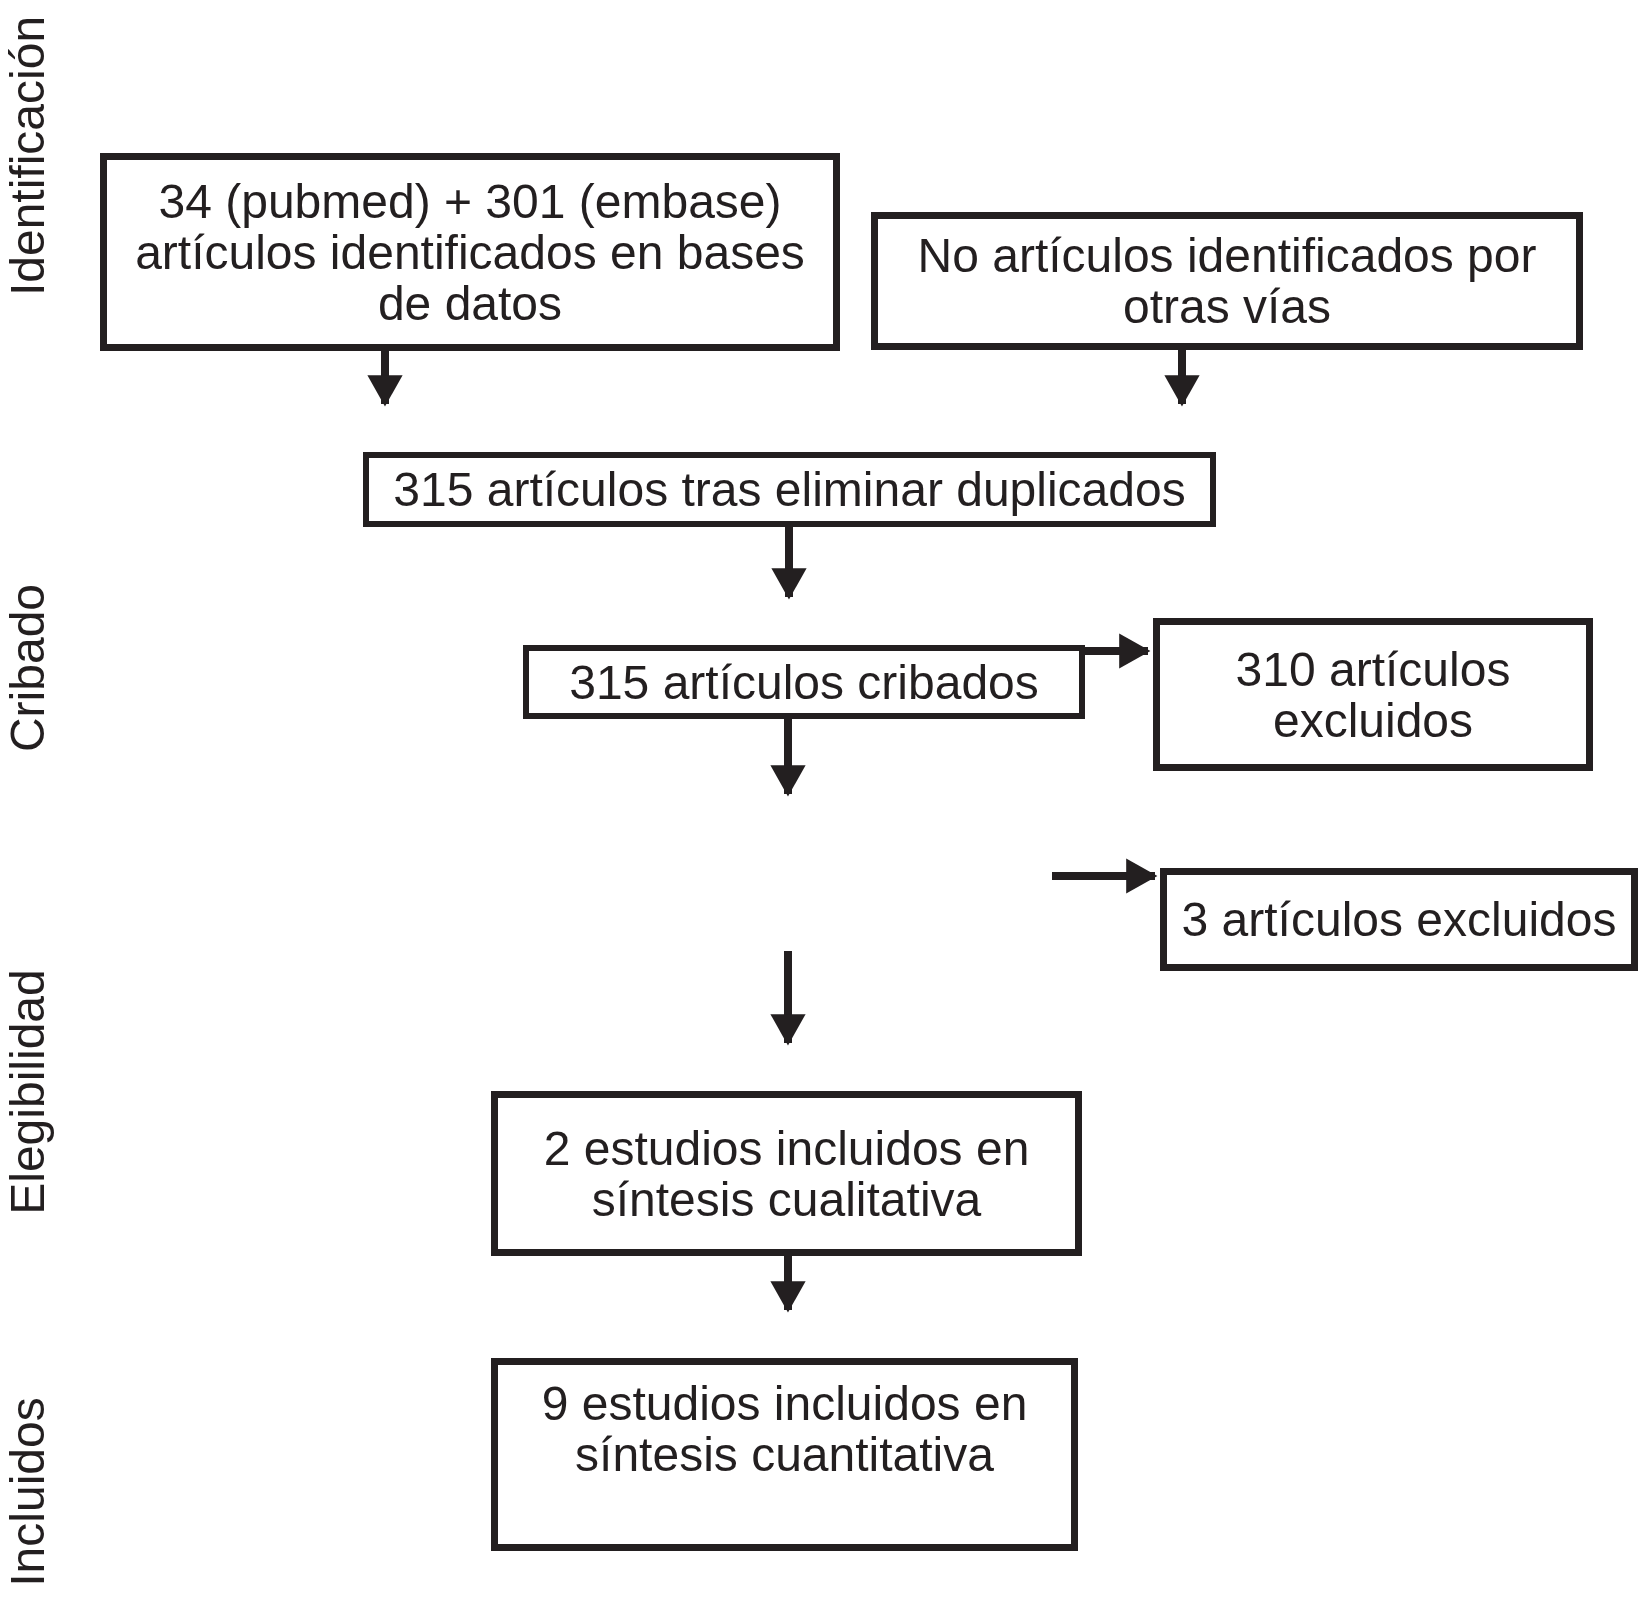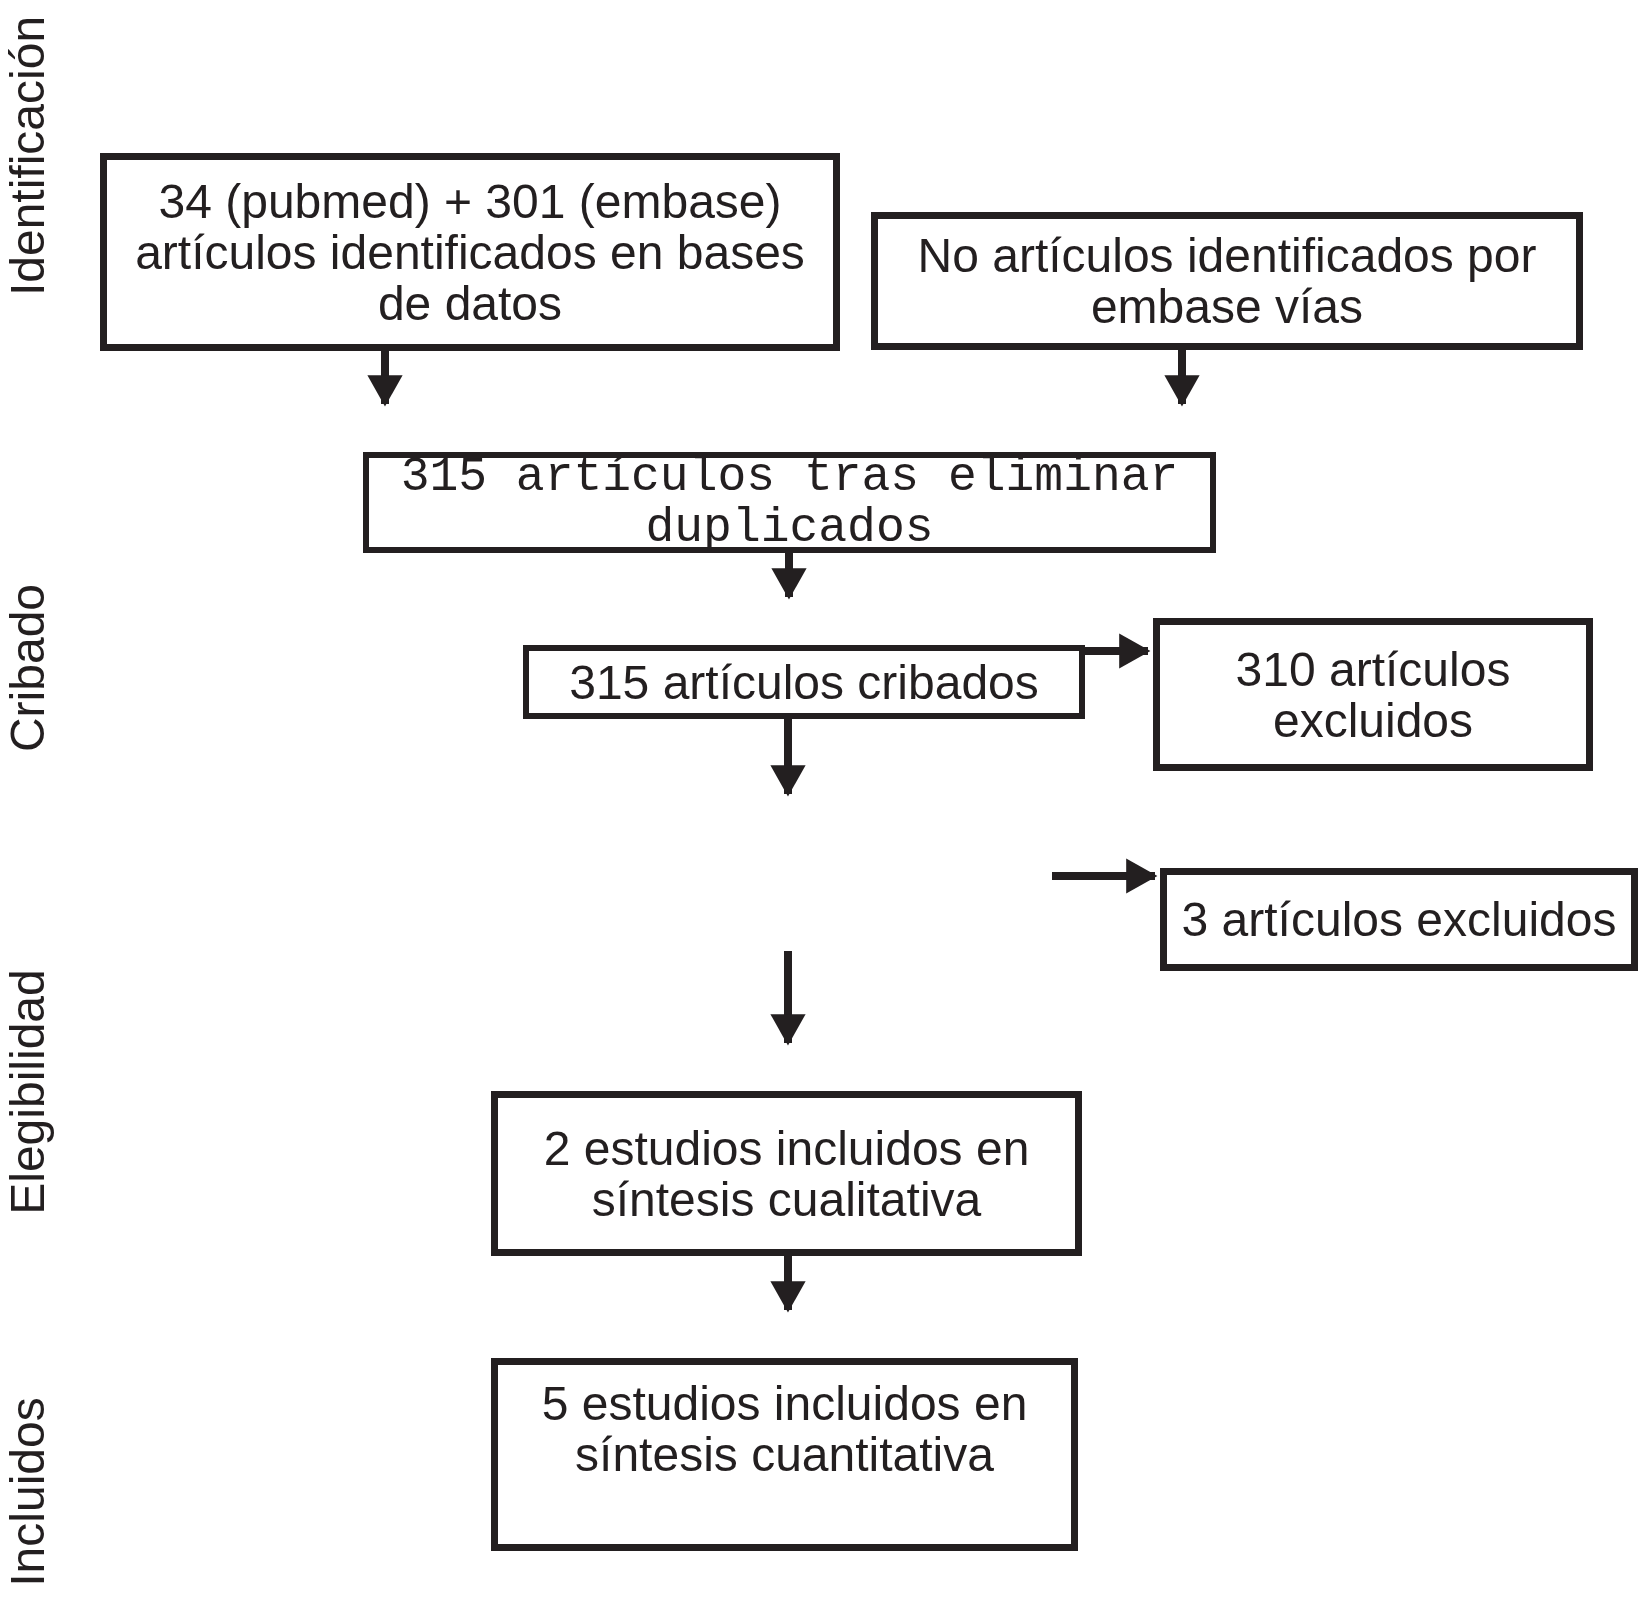--- a/index.html
+++ b/index.html
@@ -80,24 +80,24 @@
   </svg>
 
   <div class="node" style="left:100px; top:110px; width:740px; height:198px;">
     <div class="box-text">34 (pubmed) + 301 (embase)
 artículos identificados en bases
 de datos</div>
   </div>
 
   <div class="node" style="left:871px; top:169px; width:712px; height:138px;">
     <div class="box-text">No artículos identificados por
-embase vías</div>
+otras vías</div>
   </div>
 
-  <div class="node thin" style="left:363px; top:409px; width:853px; height:101px;font-family:Liberation Mono, monospace;">
+  <div class="node thin" style="left:363px; top:409px; width:853px; height:75px;">
     <div class="box-text">315 artículos tras eliminar duplicados</div>
   </div>
 
   <div class="node thin" style="left:523px; top:602px; width:562px; height:74px;">
     <div class="box-text">315 artículos cribados</div>
   </div>
 
   <div class="node" style="left:1153px; top:575px; width:440px; height:153px;justify-content:center;">
     <div class="box-text">310 artículos
 excluidos</div>
@@ -107,17 +107,17 @@
   <div class="node" style="left:1160px; top:825px; width:478px; height:103px;text-align:right;">
     <div class="box-text" style="padding:0 2px;">3 artículos excluidos</div>
   </div>
 
   <div class="node" style="left:491px; top:1048px; width:591px; height:165px;justify-content:center;">
     <div class="box-text">2 estudios incluidos en
 síntesis cualitativa</div>
   </div>
 
   <div class="node top-aligned" style="left:491px; top:1315px; width:587px; height:193px;">
-    <div class="box-text">5 estudios incluidos en
+    <div class="box-text">9 estudios incluidos en
 síntesis cuantitativa</div>
   </div>
 
 </div>
 
 </body></html>

